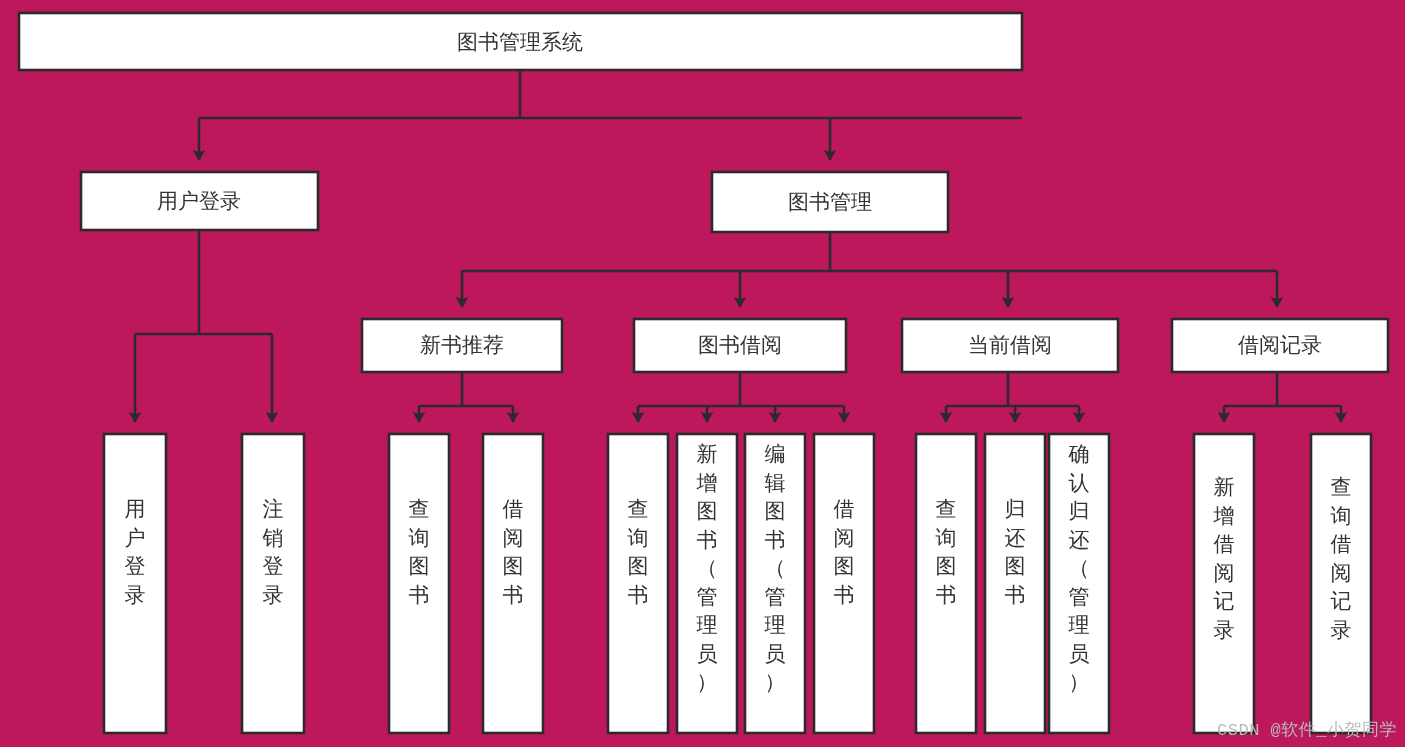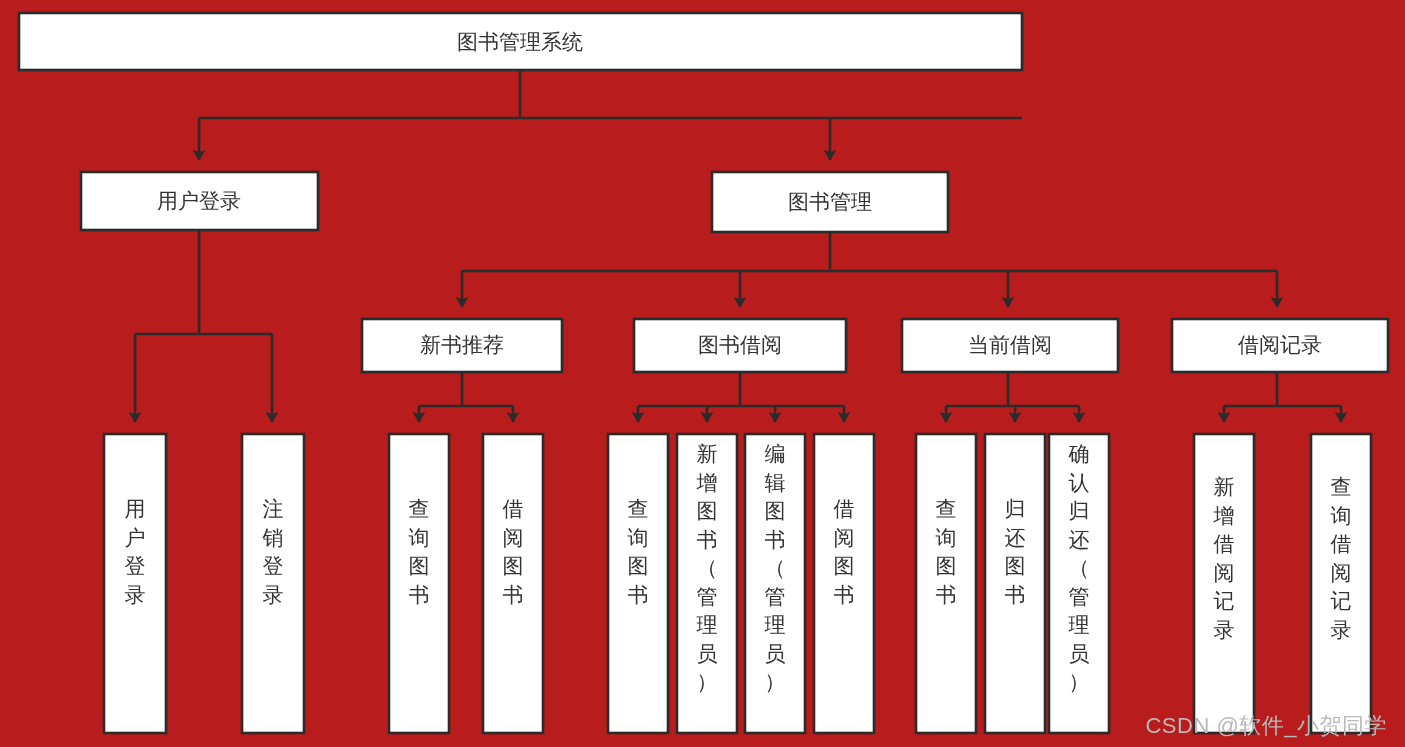--- a/index.html
+++ b/index.html
@@ -10,21 +10,21 @@
   body {
     width: 1405px;
     height: 747px;
     font-family: "DejaVu Sans", "Liberation Sans", sans-serif;
     overflow: hidden;
   }
   #diagram-root {
     position: relative;
     width: 1405px;
     height: 747px;
-    background: #b91c1c;
+    background: #be185d;
   }
   svg#diagram-svg {
     position: absolute;
     left: 0;
     top: 0;
     width: 1405px;
     height: 747px;
     display: block;
   }
   .node-rect {
@@ -49,24 +49,24 @@
     dominant-baseline: middle;
   }
   .node-label-v {
     font-family: "DejaVu Sans", "Liberation Sans", sans-serif;
     font-size: 21px;
     fill: #333333;
     text-anchor: middle;
   }
   .watermark {
     position: absolute;
-    right: 18px;
+    right: 8px;
     bottom: 6px;
-    font-family: Liberation Sans, sans-serif;
-    font-size: 22px;
+    font-family: Liberation Mono, monospace;
+    font-size: 17px;
     color: #b9b9b9;
     white-space: nowrap;
     letter-spacing: 0.5px;
   }
 </style>
 </head>
 <body>
 
 <div id="diagram-root">
   <svg id="diagram-svg" viewBox="0 0 1405 747">

